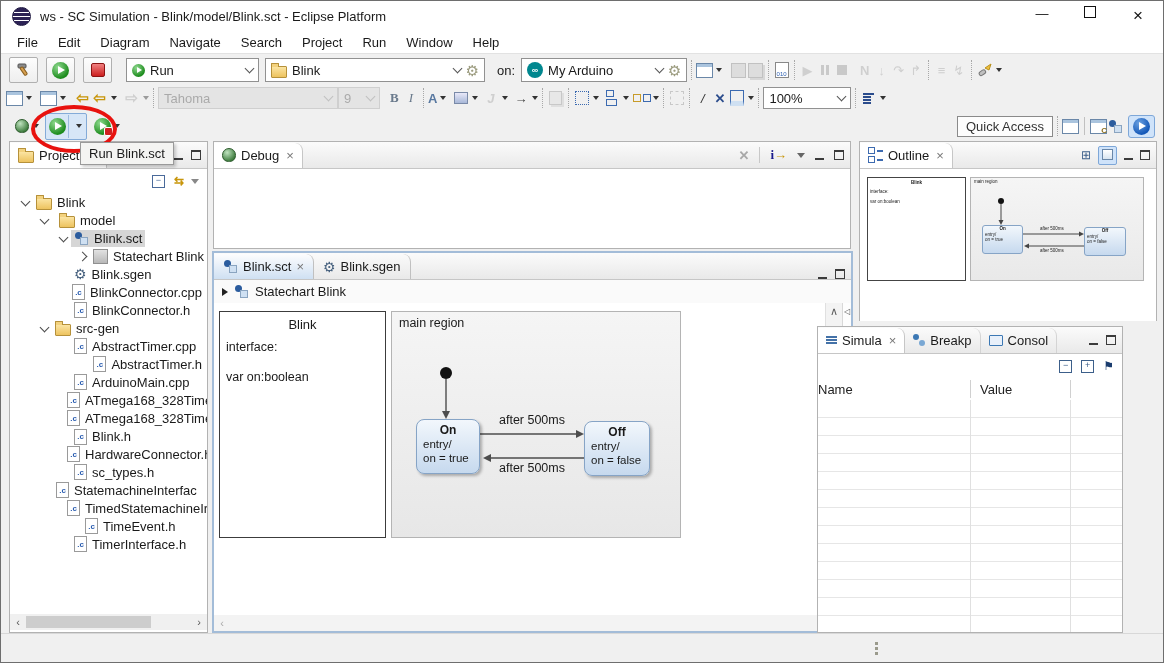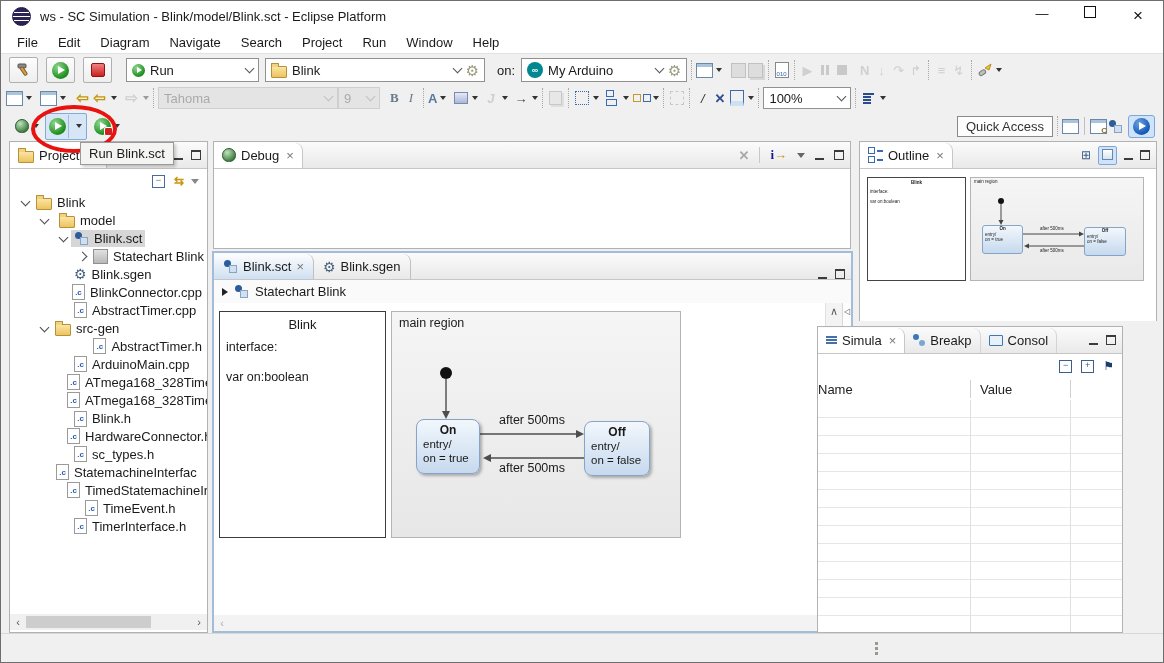--- a/index.html
+++ b/index.html
@@ -406,28 +406,35 @@
           <span style="width: 7px; display: inline-block;"></span>
           <span class="row-inner">
             <span class="cfile"></span>
             <span>BlinkConnector.cpp</span>
           </span>
         </div>
         <div class="tree-row" style="padding-left: 50px;">
           <span style="width: 7px; display: inline-block;"></span>
           <span class="row-inner">
             <span class="cfile"></span>
-            <span>AbstractTimer.cpp</span>
+            <span>BlinkConnector.h</span>
           </span>
         </div>
         <div class="tree-row" style="padding-left: 31px;">
           <span class="chev down"></span>
           <span class="row-inner">
             <span class="folder"></span>
             <span>src-gen</span>
+          </span>
+        </div>
+        <div class="tree-row" style="padding-left: 50px;">
+          <span style="width: 7px; display: inline-block;"></span>
+          <span class="row-inner">
+            <span class="cfile"></span>
+            <span>AbstractTimer.cpp</span>
           </span>
         </div>
         <div class="tree-row" style="padding-left: 71px;">
           <span style="width: 7px; display: inline-block;"></span>
           <span class="row-inner">
             <span class="cfile"></span>
             <span>AbstractTimer.h</span>
           </span>
         </div>
         <div class="tree-row" style="padding-left: 50px;">

